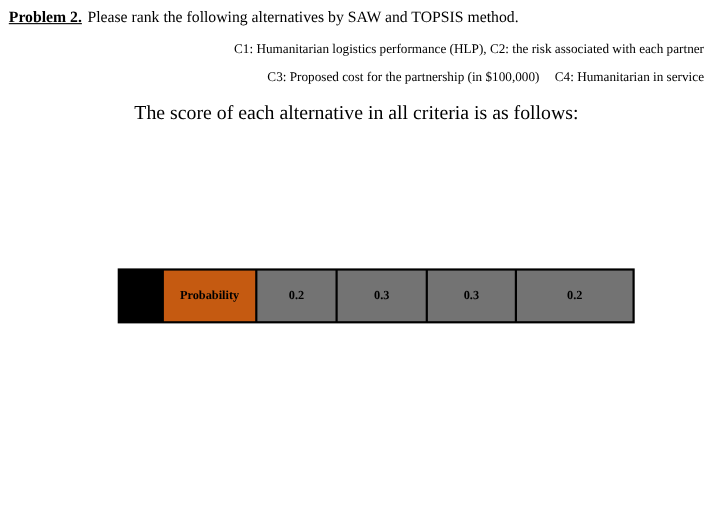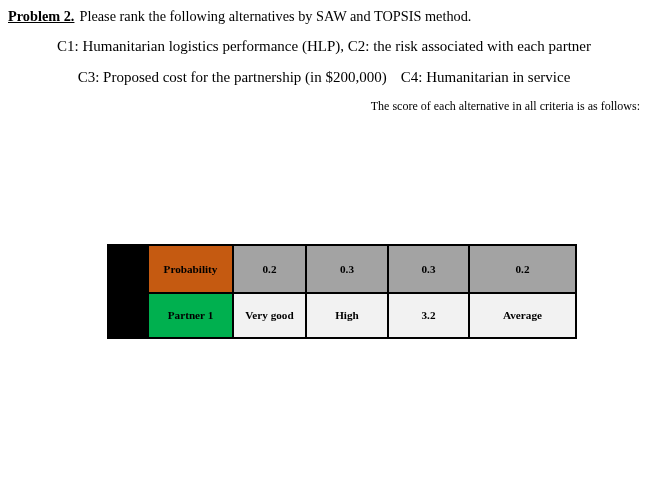--- a/index.html
+++ b/index.html
@@ -42,31 +42,31 @@
   p.para.nojust { text-align: left; }
 
   .problem-label {
     font-weight: bold;
     text-decoration: underline;
   }
   .problem-gap { display: inline-block; width: 5px; }
 
   .crit-line {
     margin: 0 0 9px 0;
-    font-size: 15px;
+    font-size: 12px;
     line-height: 1.45;
-    text-align: center;
+    text-align: right;
   }
   .crit-gap { display: inline-block; width: 14px; }
 
   .lead-in {
     margin: 8px 0 0 0;
-    font-size: 12px;
+    font-size: 18px;
     line-height: 1.45;
-    text-align: right;
+    text-align: center;
   }
 
   
   .tbl-wrap {
     position: absolute;
     left: 107px;
     top: 244px;
   }
   table.score-table {
     border-collapse: separate;
@@ -91,39 +91,39 @@
   col.c-c1    { width: 71px; }
   col.c-c2    { width: 80px; }
   col.c-c3    { width: 79px; }
   col.c-c4    { width: 105px; }
 
   tr.row-prob td { height: 42px; }
   tr.row-alt  td { height: 32px; }
   tr.row-data td { height: 39px; }
 
   .cell-prob-label { background: #C55A11; }
-  .cell-prob-val   { background: #a3a3a3; }
+  .cell-prob-val   { background: #737373; }
   .cell-alt-label  { background: #00802B; }
   .cell-alt-val    { background: #00AEEF; }
   .cell-partner    { background: #00B04F; }
   .cell-data       { background: #F2F2F2; }
 </style>
 </head>
 <body>
 
 <div class="page">
 
   <div class="prose">
 
     <p class="para nojust"><span class="problem-label">Problem 2.</span><span class="problem-gap"></span><span>Please rank the following alternatives by SAW and TOPSIS method.</span></p>
 
 
     <p class="crit-line">C1: Humanitarian logistics performance (HLP), C2: the risk associated with each partner</p>
 
-    <p class="crit-line"><span>C3: Proposed cost for the partnership (in $200,000)</span><span class="crit-gap"></span><span>C4: Humanitarian in service</span></p>
+    <p class="crit-line"><span>C3: Proposed cost for the partnership (in $100,000)</span><span class="crit-gap"></span><span>C4: Humanitarian in service</span></p>
 
     <p class="lead-in">The score of each alternative in all criteria is as follows:</p>
 
   </div>
 
   <div class="tbl-wrap">
     <table class="score-table">
       <colgroup>
         <col class="c-label">
         <col class="c-c1">
@@ -135,27 +135,20 @@
 
         <tr class="row-prob">
           <td class="cell-prob-label">Probability</td>
           <td class="cell-prob-val">0.2</td>
           <td class="cell-prob-val">0.3</td>
           <td class="cell-prob-val">0.3</td>
           <td class="cell-prob-val">0.2</td>
         </tr>
 
 
-        <tr class="row-data">
-          <td class="cell-partner">Partner 1</td>
-          <td class="cell-data">Very good</td>
-          <td class="cell-data">High</td>
-          <td class="cell-data">3.2</td>
-          <td class="cell-data">Average</td>
-        </tr>
 
 
 
       </tbody>
     </table>
   </div>
 
 </div>
 
 </body></html>

